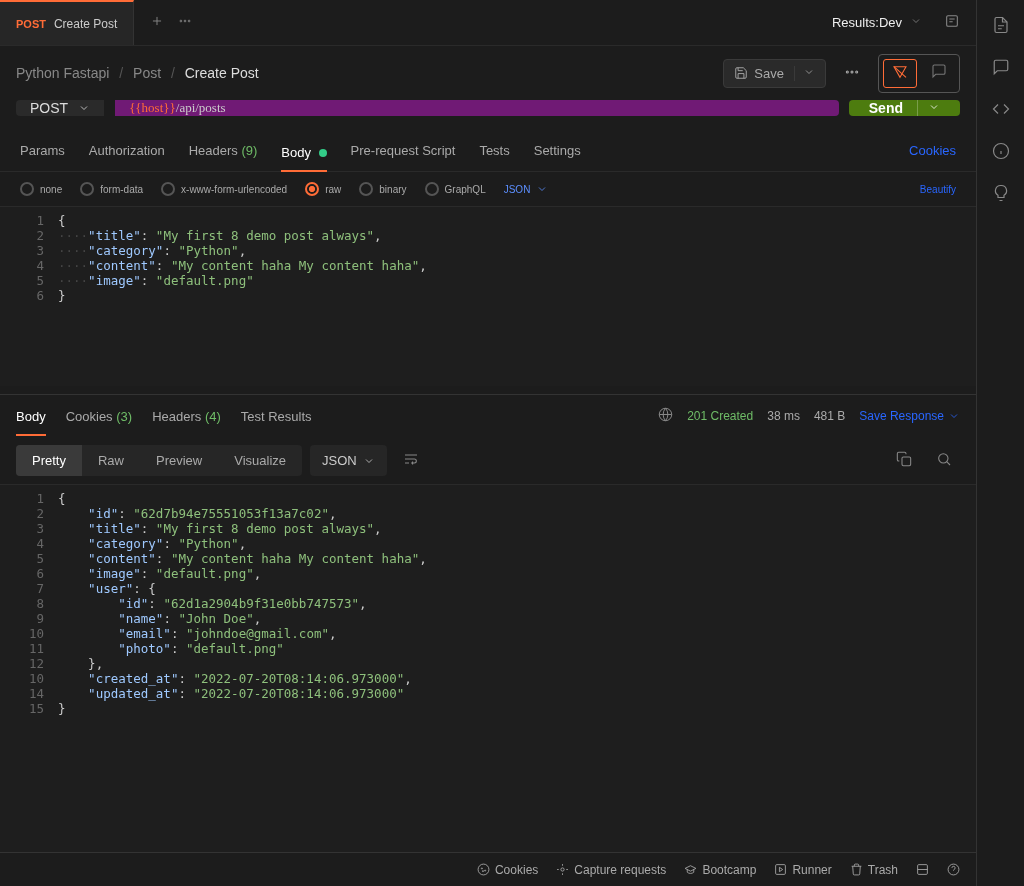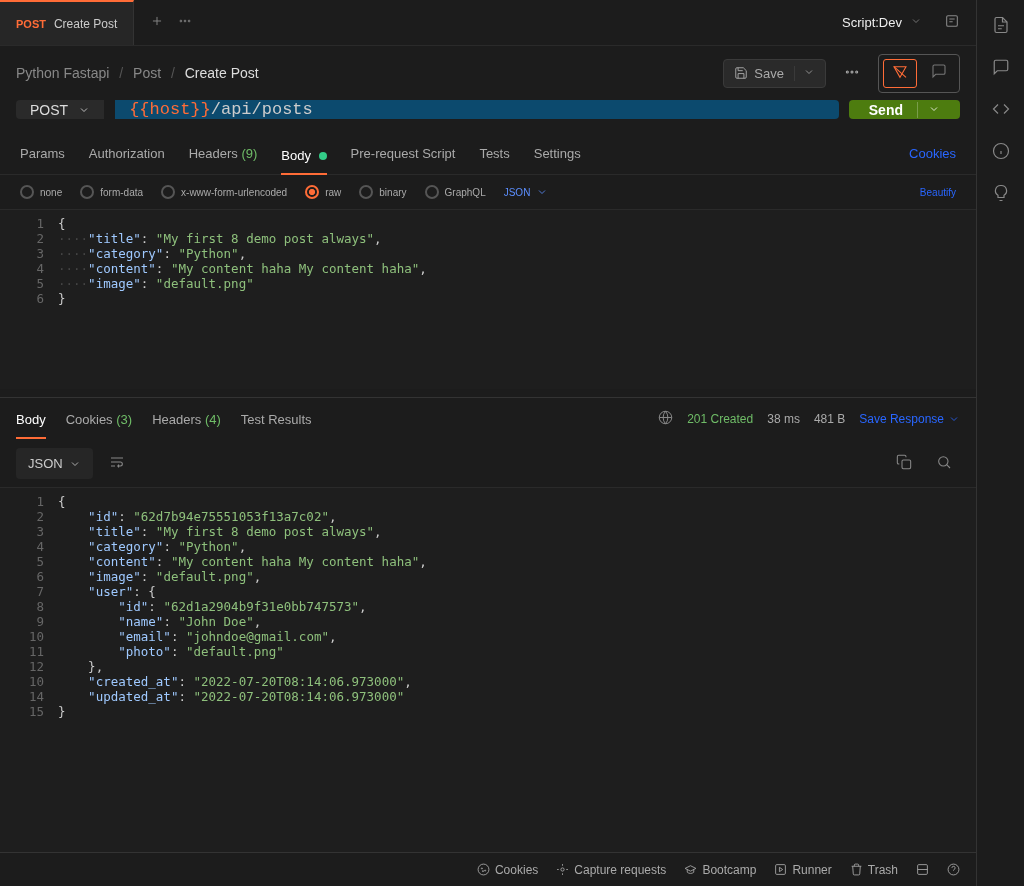--- a/index.html
+++ b/index.html
@@ -81,23 +81,23 @@
 
 
 .url-row { display: flex; gap: 10px; padding: 0 16px 14px; }
 .method-sel {
   background: #2a2a2a; border-radius: 4px 0 0 4px;
   display: flex; align-items: center; gap: 10px;
   padding: 0 14px; font-size: 14px; color: #ddd; font-weight: 500;
   border-right: 1px solid #1c1c1c;
 }
 .url-input {
-  flex: 1; background: #0c4a6e; border-radius: 0 4px 4px 0;
+  flex: 1; background: #701a75; border-radius: 0 4px 4px 0;
   display: flex; align-items: center; padding: 0 14px;
-  font-family: Liberation Mono, monospace; font-size: 17px;
+  font-family: Liberation Serif, serif; font-size: 13px;
 }
 .url-input .var { color: #ff6c37; }
 .url-input .rest { color: #ccc; }
 .send-btn {
   background: #4d7c0f; color: #fff; font-weight: 600;
   border-radius: 4px; display: flex; align-items: center;
   padding: 0 20px; font-size: 14px;
 }
 .send-btn .split { border-left: 1px solid rgba(255,255,255,.25); padding-left: 10px; margin-left: 14px; }
 
@@ -202,21 +202,21 @@
       <span><svg viewBox="0 0 24 24">
             <path d="M12 5v14M5 12h14"></path>
           </svg></span>
       <span><svg viewBox="0 0 24 24">
             <circle cx="5" cy="12" r="1.5"></circle>
             <circle cx="12" cy="12" r="1.5"></circle>
             <circle cx="19" cy="12" r="1.5"></circle>
           </svg></span>
     </div>
     <div class="env-chooser">
-      <span>Script:Dev</span>
+      <span>Results:Dev</span>
       <span class="chev"><svg class="chev-d" viewBox="0 0 24 24">
             <path d="M6 9l6 6 6-6"></path>
           </svg></span>
       <span style="margin-left:14px;color:#888"><svg width="16" height="16" viewBox="0 0 24 24">
             <rect x="4" y="4" width="16" height="16" rx="2"></rect>
             <path d="M8 9h8M8 13h5"></path>
           </svg></span>
     </div>
   </div>
 
@@ -374,20 +374,26 @@
       <span class="save-resp">
         <span>Save Response</span>
         <svg class="chev-d" viewBox="0 0 24 24">
             <path d="M6 9l6 6 6-6"></path>
           </svg>
       </span>
     </div>
   </div>
 
   <div class="resp-view">
+    <div class="seg">
+      <div class="s active">Pretty</div>
+      <div class="s">Raw</div>
+      <div class="s">Preview</div>
+      <div class="s">Visualize</div>
+    </div>
     <div class="resp-lang">
       <span>JSON</span>
       <svg class="chev-d" viewBox="0 0 24 24">
           <path d="M6 9l6 6 6-6"></path>
         </svg>
     </div>
     <div class="wrap-ic"><svg width="16" height="16" viewBox="0 0 24 24">
           <path d="M3 6h18M3 12h14a3 3 0 0 1 0 6h-4m0 0l2-2m-2 2l2 2M3 18h6"></path>
         </svg></div>
     <div class="sp"></div>

